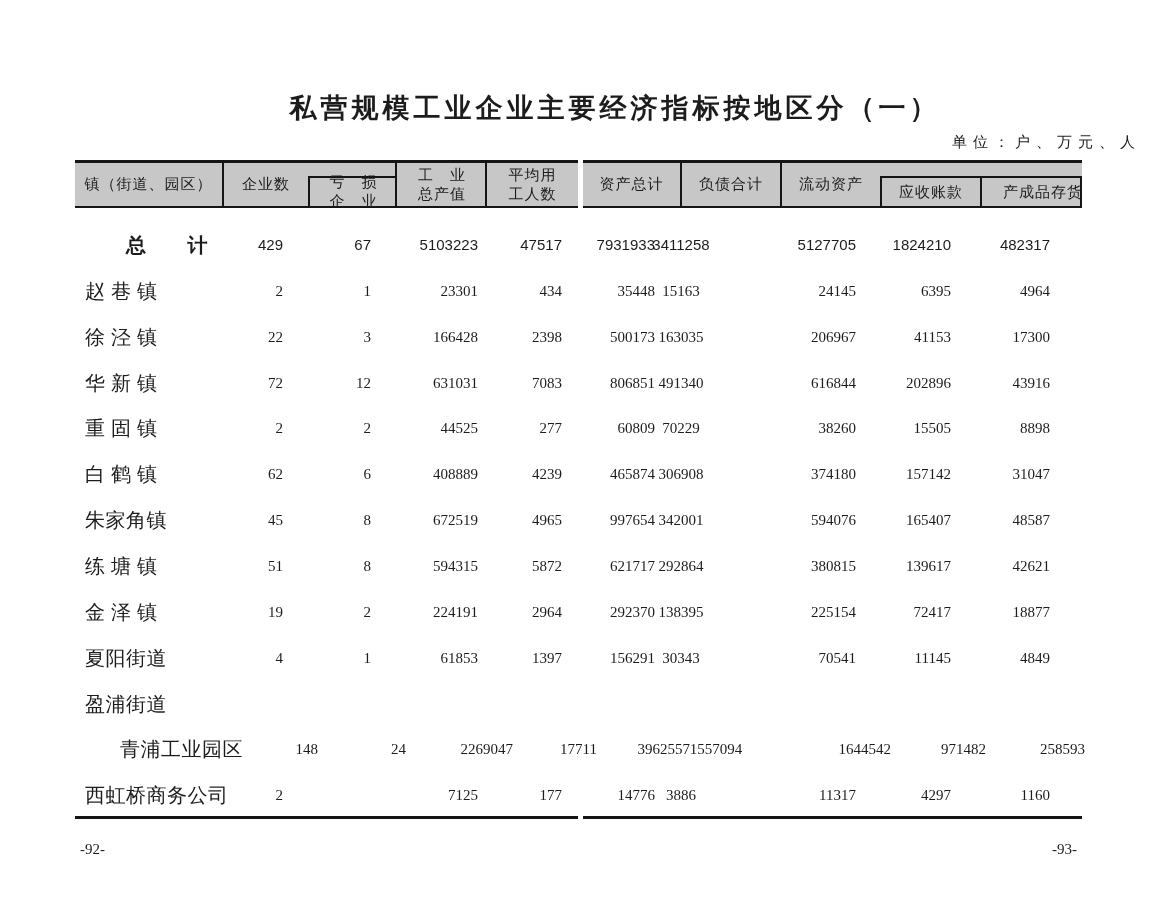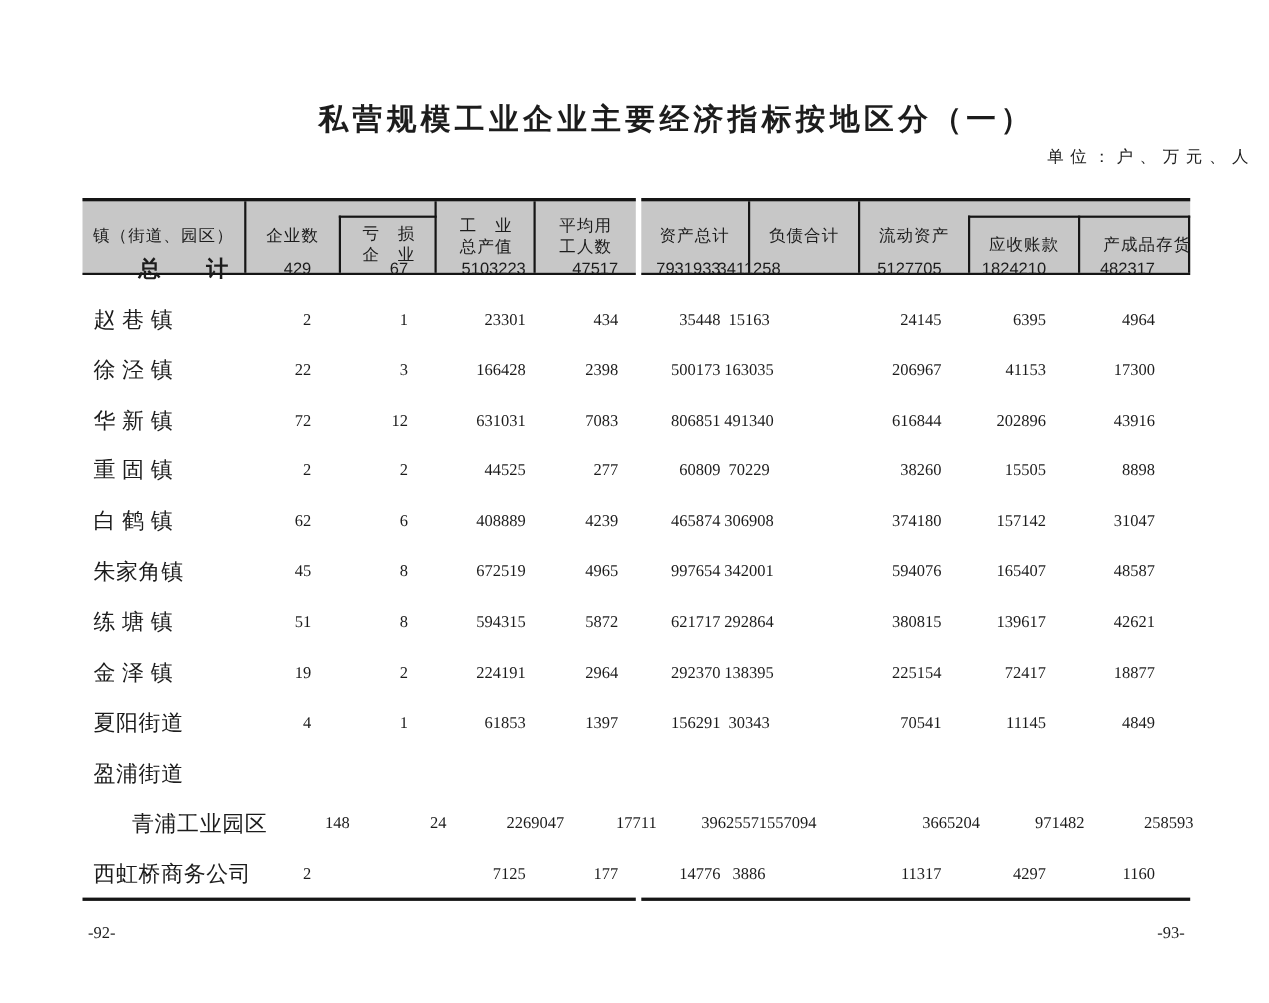--- a/index.html
+++ b/index.html
@@ -9,22 +9,22 @@
   }
   .title{
     position:absolute;top:90px;left:110px;width:1010px;text-align:center;
     font-size:27px;font-weight:bold;letter-spacing:4px;white-space:nowrap;
   }
   .unit-note{
     position:absolute;top:133px;right:13px;font-size:15px;letter-spacing:6px;white-space:nowrap;
   }
   
   .hdr{
-    position:absolute;top:160px;height:70px;background:#c7c7c7;
-    border-top:3px solid #151515;border-bottom:2px solid #151515;box-sizing:border-box;margin-top:20px;
+    position:absolute;top:160px;height:48px;background:#c7c7c7;
+    border-top:3px solid #151515;border-bottom:2px solid #151515;box-sizing:border-box;
   }
   .hdr-left{left:75px;width:503px;}
   .hdr-right{left:583px;width:499px;}
   .vline{position:absolute;top:0;bottom:0;width:2px;background:#151515;}
   .hcell{
     position:absolute;top:0;bottom:0;display:flex;flex-direction:column;
     align-items:center;justify-content:center;text-align:center;
     font-size:15px;letter-spacing:1px;line-height:19px;white-space:pre;
   }
   .nested{
@@ -249,21 +249,21 @@
     <span class="num c8"></span>
   </div>
       <div class="trow" style="top: 737px; margin-left: 35px;">
     <span class="rlabel">青浦工业园区</span>
     <span class="num c0">148</span>
     <span class="num c1">24</span>
     <span class="num c2">2269047</span>
     <span class="num c3">17711</span>
     <span class="num c4">3962557</span>
     <span class="num c5">1557094</span>
-    <span class="num c6">3665204</span>
+    <span class="num c6">1644542</span>
     <span class="num c7">971482</span>
     <span class="num c8">258593</span>
   </div>
       <div class="trow" style="top: 783px;">
     <span class="rlabel">西虹桥商务公司</span>
     <span class="num c0">2</span>
     <span class="num c1"></span>
     <span class="num c2">7125</span>
     <span class="num c3">177</span>
     <span class="num c4">14776</span>

